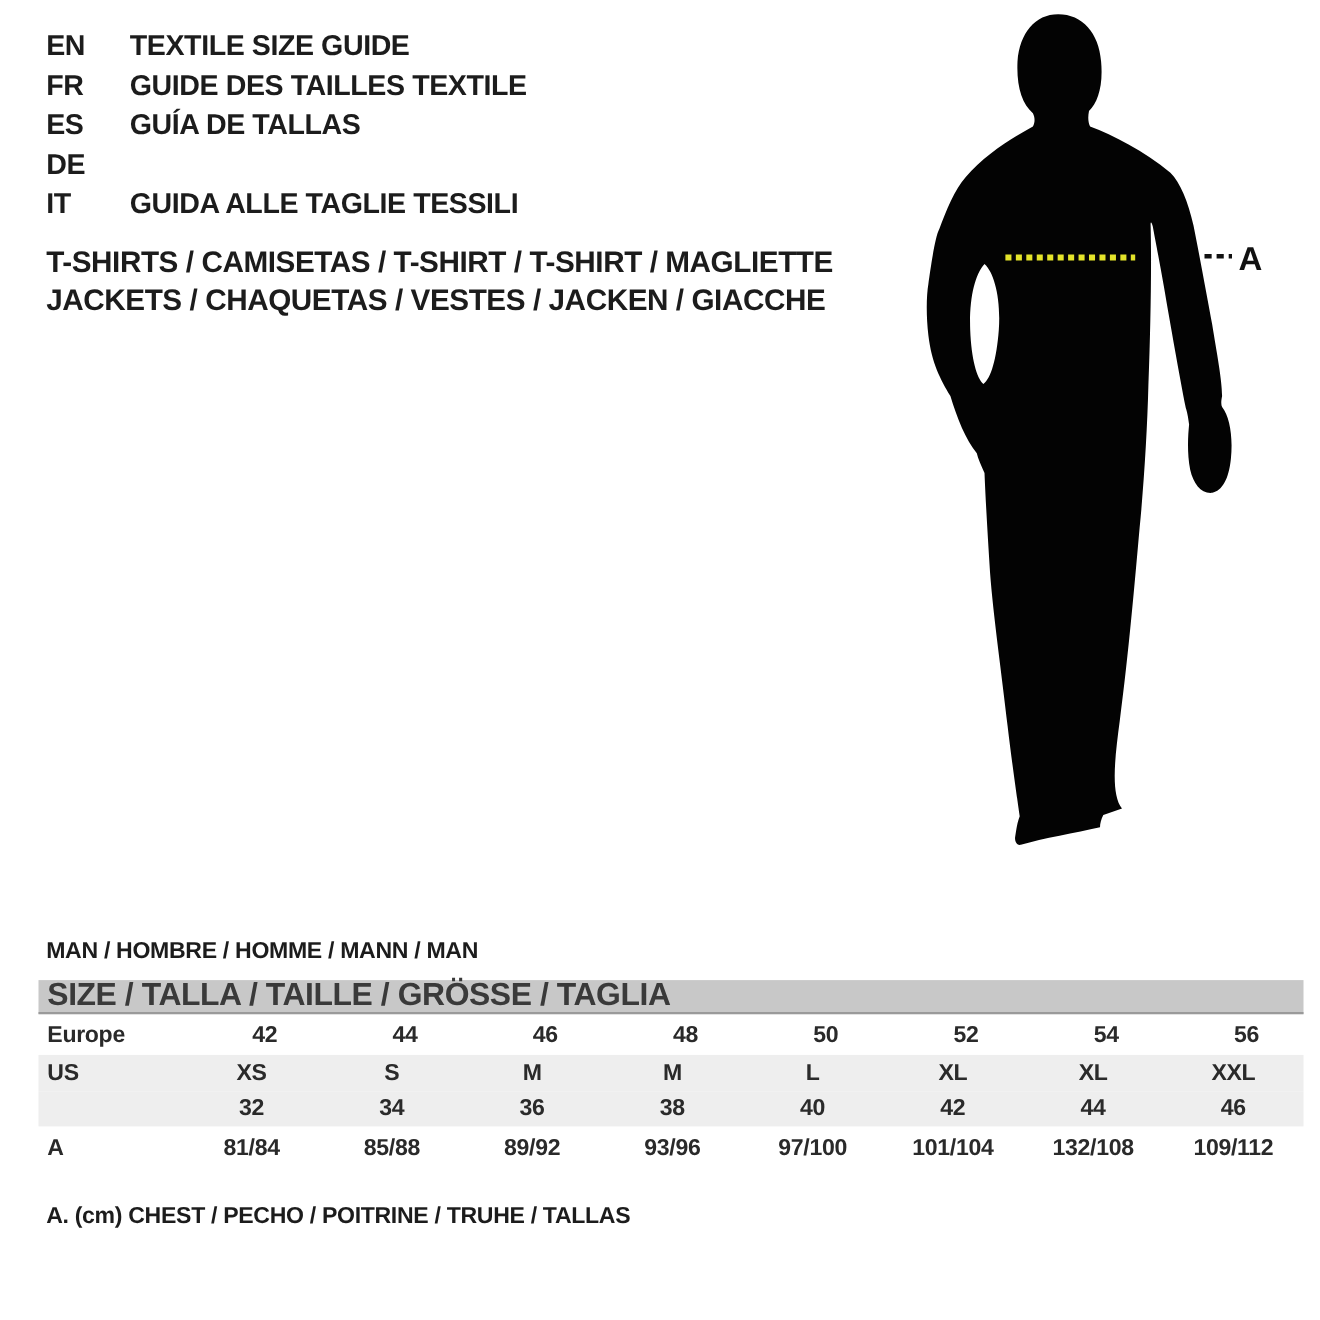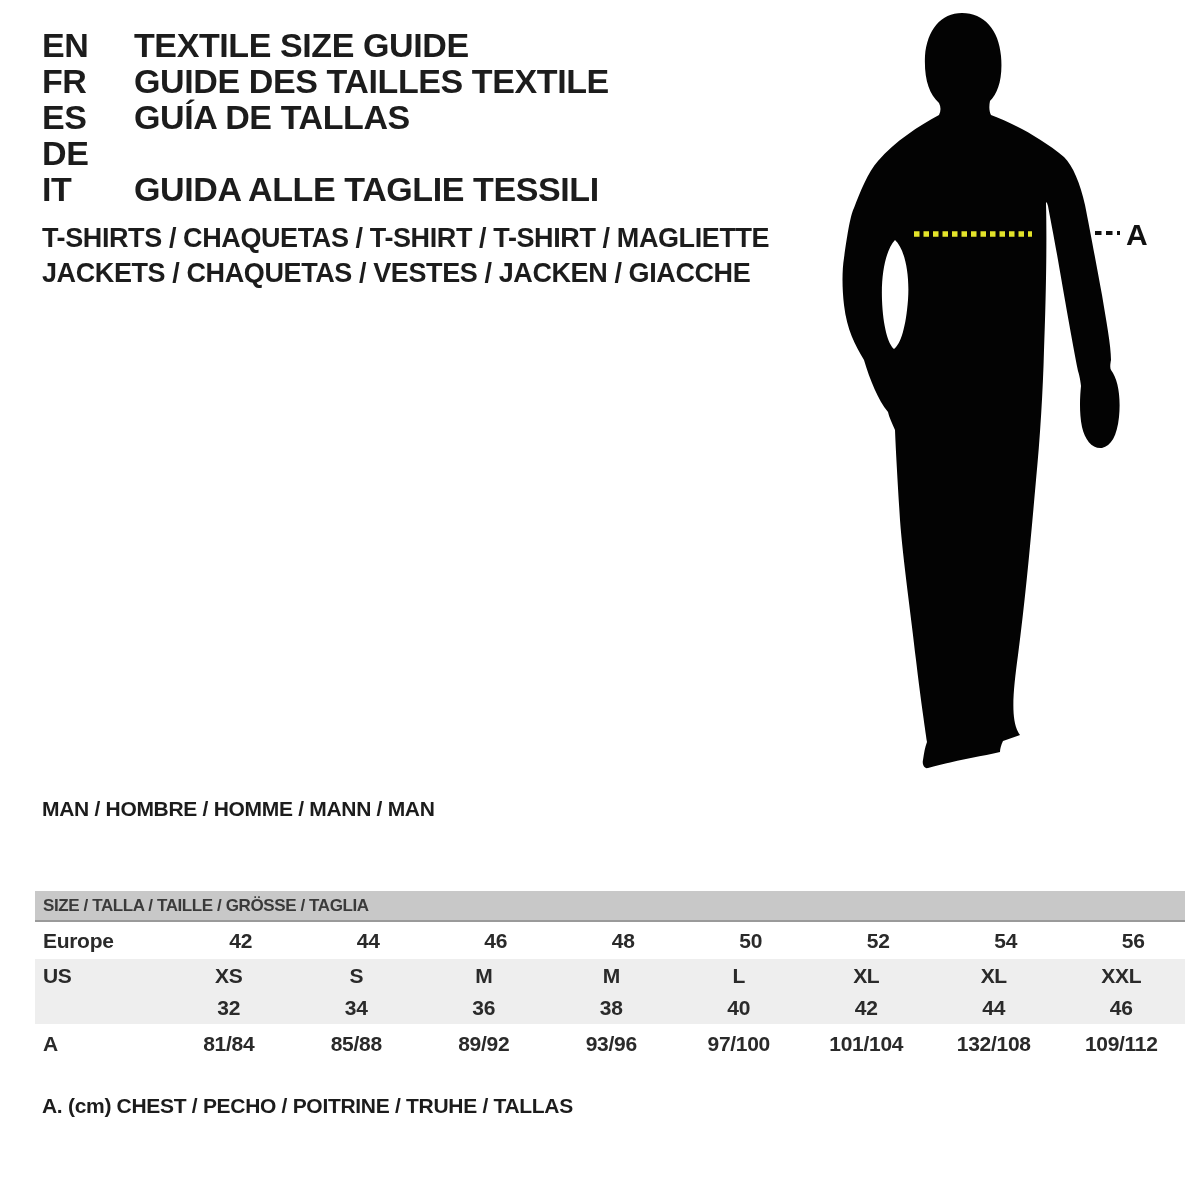--- a/index.html
+++ b/index.html
@@ -11,54 +11,54 @@
     -webkit-font-smoothing: antialiased;
   }
 
   
   .lang-block {
     position: absolute; left: 42px; top: 26px;
   }
   .lang-row {
     display: flex; align-items: baseline;
     height: 36px;
-    font-weight: bold; font-size: 34px; letter-spacing: -0.4px; gap: 16px;
+    font-weight: bold; font-size: 26px; letter-spacing: -0.4px;
   }
   .lang-code { width: 76px; flex: 0 0 76px; }
   .lang-label { white-space: nowrap; }
 
   
   .categories {
     position: absolute; left: 42px; top: 221px;
     font-weight: bold; font-size: 27px; line-height: 35px; letter-spacing: -0.4px;
     white-space: nowrap;
   }
 
   
   .figure-wrap { position: absolute; left: 840px; top: 0; width: 320px; height: 800px; }
   .figure-wrap svg { display: block; width: 320px; height: 800px; }
 
   
   .section-title {
-    position: absolute; left: 42px; top: 797px;
+    position: absolute; left: 42px; top: 853px;
     font-weight: bold; font-size: 21px; letter-spacing: -0.3px;
     white-space: nowrap;
   }
 
   
   .size-table {
     position: absolute; left: 35px; top: 891px; width: 1150px;
   }
   .table-header {
     height: 31px;
     background: #c8c8c8;
     border-bottom: 2px solid #9a9a9a;
     display: flex; align-items: center;
     padding-left: 8px;
-    font-weight: bold; font-size: 17px; letter-spacing: -0.4px;
+    font-weight: bold; font-size: 29px; letter-spacing: -0.4px;
     color: #3a3a3a;
     white-space: nowrap;
   }
   .t-row { display: flex; align-items: center; }
   .t-row.r-europe { height: 37px; gap: 24px; }
   .t-row.r-us     { height: 33px; justify-content: flex-end; }
   .t-row.r-num    { height: 32px; }
   .t-row.r-a      { height: 39px; }
   .t-row.shaded { background: #eeeeee; }
   .t-label {
@@ -100,21 +100,21 @@
   <div class="lang-row">
     <span class="lang-code">DE</span>
   </div>
   <div class="lang-row">
     <span class="lang-code">IT</span>
     <span class="lang-label">GUIDA ALLE TAGLIE TESSILI</span>
   </div>
 </div>
 
 <div class="categories">
-  <div>T-SHIRTS / CHAQUETAS / T-SHIRT / T-SHIRT / MAGLIETTE</div>
+  <div>T-SHIRTS / CAMISETAS / T-SHIRT / T-SHIRT / MAGLIETTE</div>
   <div>JACKETS / CHAQUETAS / VESTES / JACKEN / GIACCHE</div>
 </div>
 
 <div class="figure-wrap">
   <svg viewBox="0 0 320 800" xmlns="http://www.w3.org/2000/svg">
     <path fill-rule="evenodd" d="M 122 13
              C 144 13 159 30 161 56
              C 163 78 158 93 150 101
              C 149 106 149 111 151 115
              C 172 123 200 137 224 157

